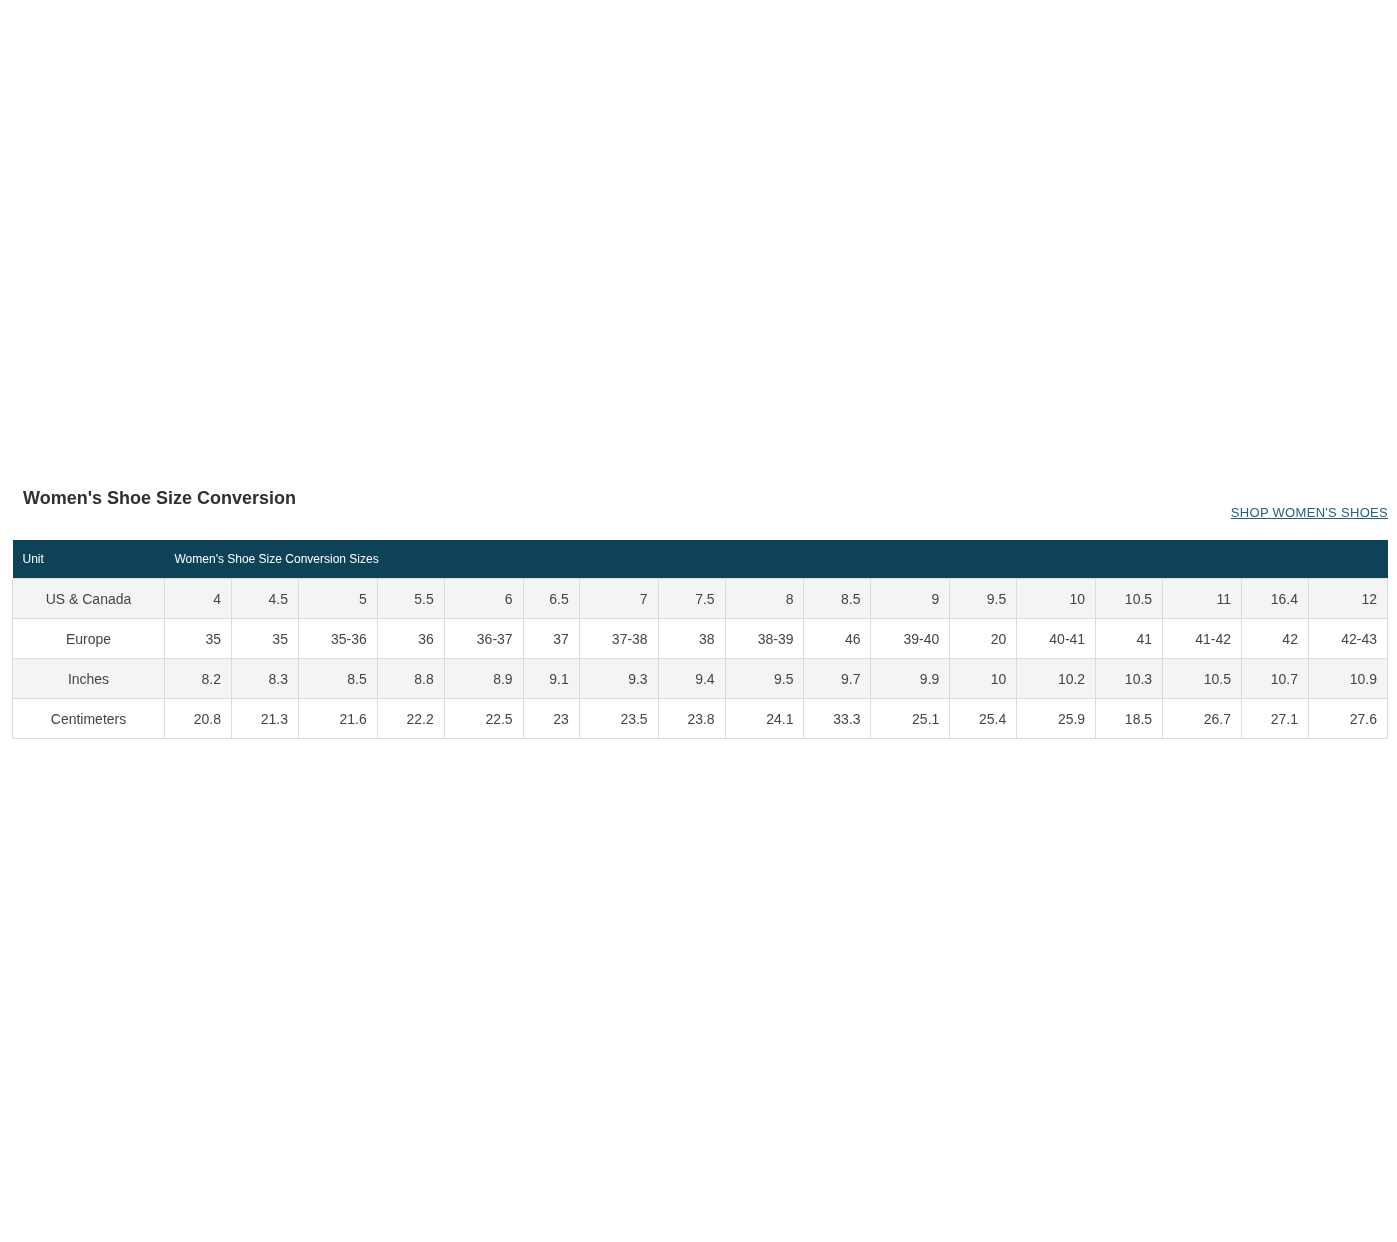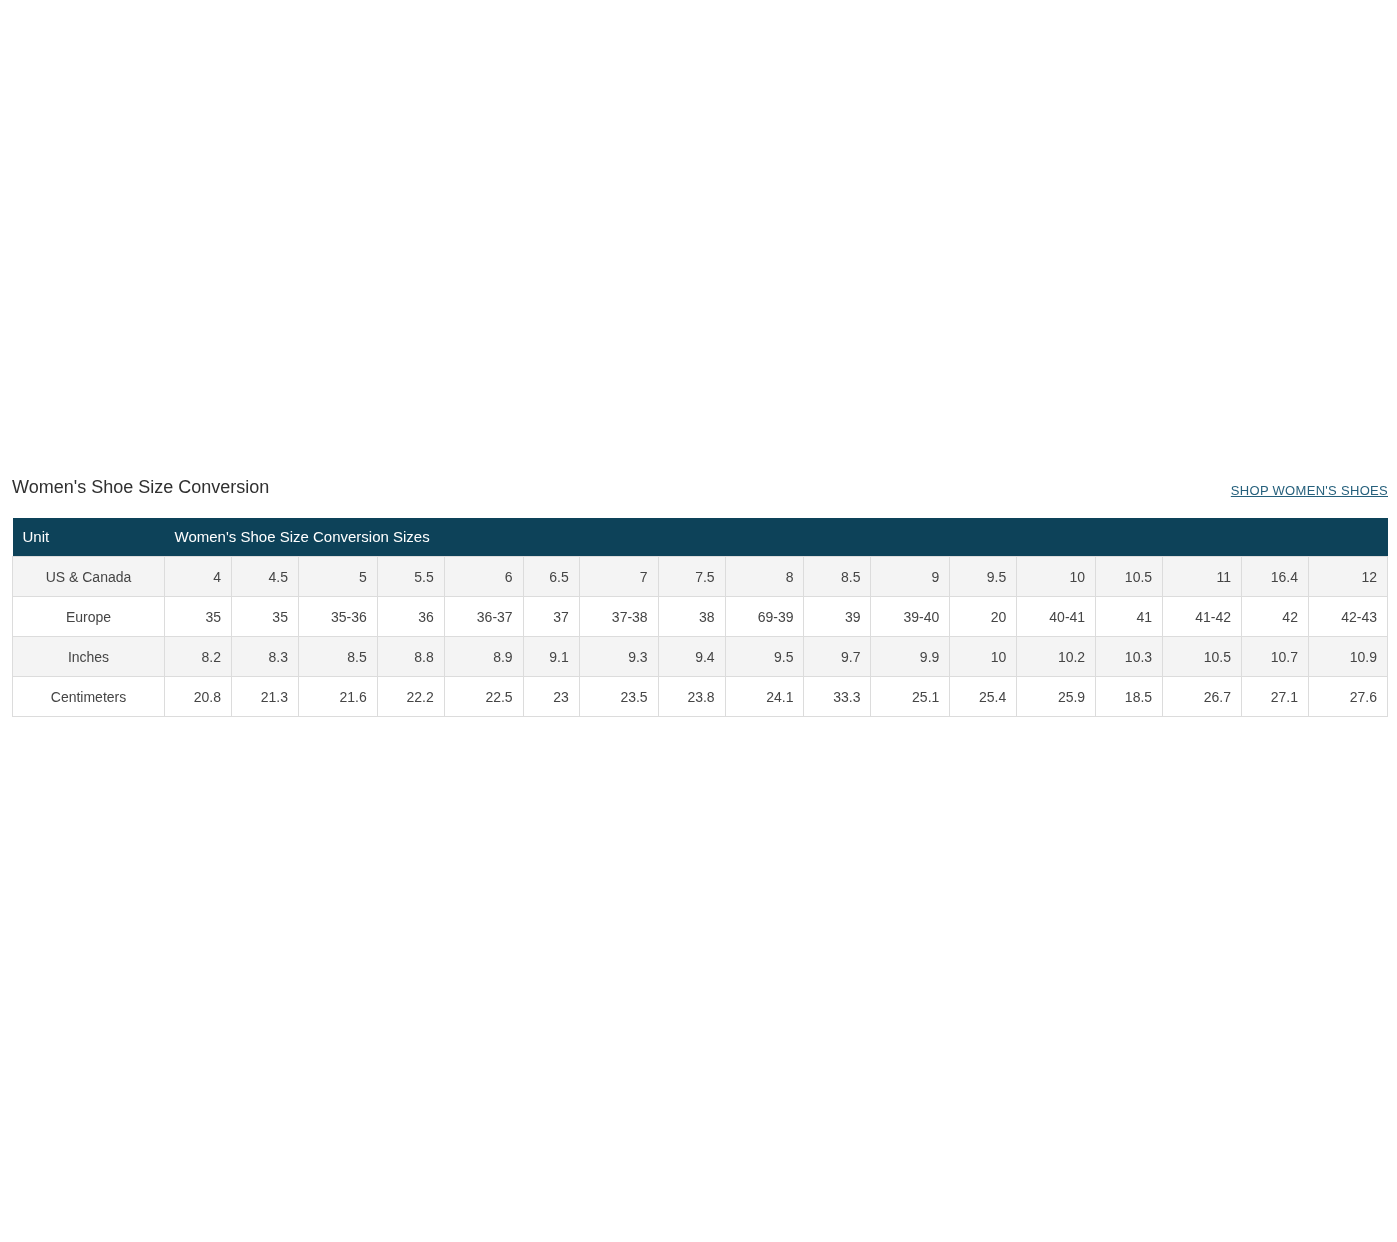--- a/index.html
+++ b/index.html
@@ -17,23 +17,23 @@
   .page {
     padding: 477px 9px 0 12px;
   }
   .header-bar {
     display: flex;
     justify-content: space-between;
     align-items: flex-end;
     margin-bottom: 19px;
   }
   .page-title {
-    margin: 0;
+    margin: 11px;
     font-size: 18px;
-    font-weight: 400;
+    font-weight: 700;
     color: #303030;
     line-height: 1.2;
   }
   .shop-link {
     font-size: 13px;
     color: #26607c;
     letter-spacing: 0.3px;
     line-height: 1.2;
     cursor: pointer;
   }
@@ -41,21 +41,21 @@
     width: 100%;
     border-collapse: collapse;
     table-layout: auto;
     font-size: 14px;
     color: #454545;
   }
   table.conv-table thead th {
     background: #0d4259;
     color: #ffffff;
     font-weight: 400;
-    font-size: 15px;
+    font-size: 12px;
     text-align: left;
     padding: 0 10px;
     height: 39px;
     border: none;
     vertical-align: middle;
   }
   table.conv-table tbody th,
   table.conv-table tbody td {
     border: 1px solid #dcdcdc;
     height: 40px;
@@ -119,22 +119,22 @@
         <tr>
           <th class="row-label">Europe</th>
           <td>35</td>
           <td>35</td>
           <td>35-36</td>
           <td>36</td>
           <td>36-37</td>
           <td>37</td>
           <td>37-38</td>
           <td>38</td>
-          <td>69-39</td>
-          <td>39</td>
+          <td>38-39</td>
+          <td>46</td>
           <td>39-40</td>
           <td>20</td>
           <td>40-41</td>
           <td>41</td>
           <td>41-42</td>
           <td>42</td>
           <td>42-43</td>
         </tr>
         <tr>
           <th class="row-label">Inches</th>

